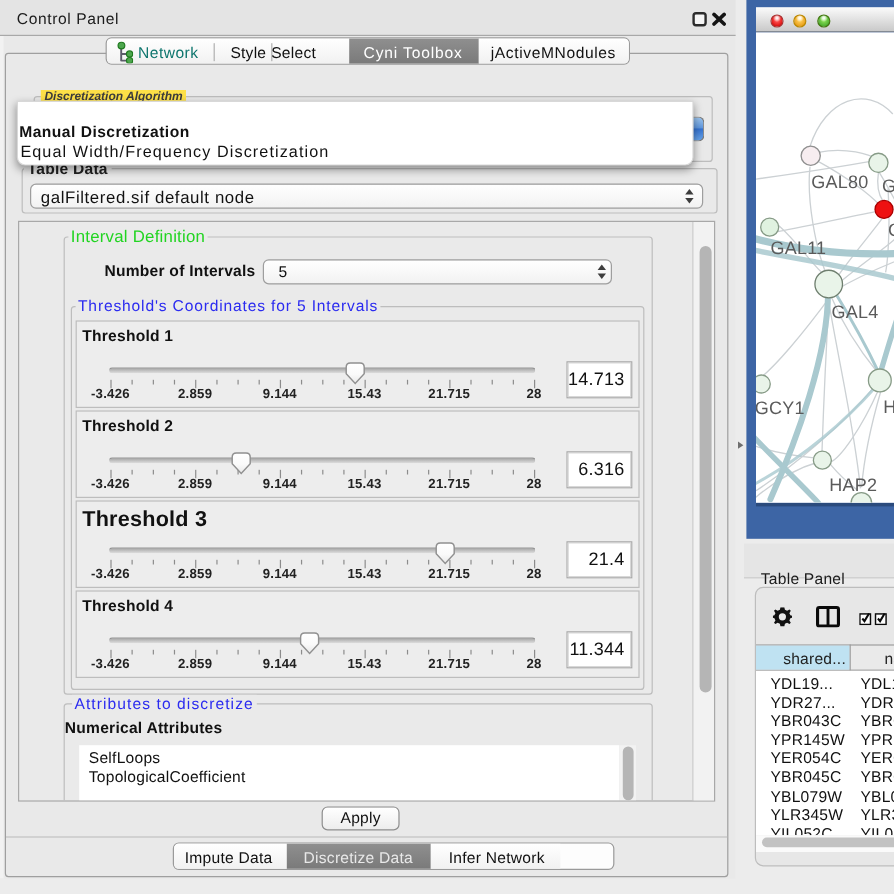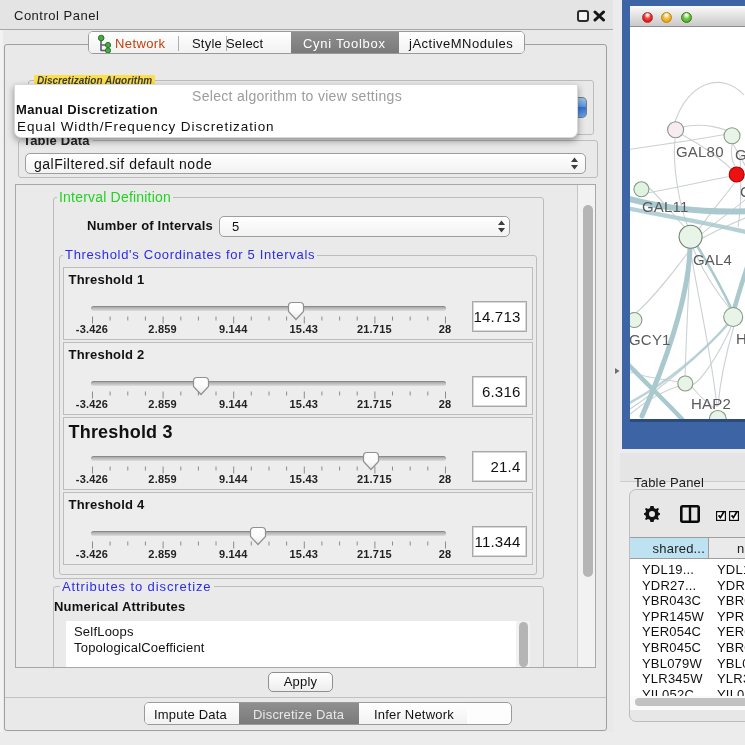--- a/index.html
+++ b/index.html
@@ -34,21 +34,21 @@
     <div class="abs" style="left:202px;top:0;width:108px;height:23px;background:linear-gradient(#8f8f8f,#787878);"></div>
     <div class="abs" style="left:310px;top:0;width:127px;height:23px;background:linear-gradient(#ffffff,#f0f0f0);"></div>
     <div class="abs" style="left:89px;top:4px;width:1px;height:15px;background:#b0b0b0;"></div>
     <div class="abs" style="left:137px;top:4px;width:1px;height:15px;background:#b0b0b0;"></div>
     <svg class="abs" style="left:8px;top:2px" width="14" height="19">
       <path d="M4,6 L4,17 M4,11 L10,11 M4,16.5 L10,16.5" fill="none" stroke="#5c5c6a" stroke-width="1.6"></path>
       <circle cx="4.2" cy="4" r="2.8" fill="#4da64d" stroke="#1f7a1f" stroke-width="1"></circle>
       <circle cx="11" cy="11" r="2.6" fill="#4da64d" stroke="#1f7a1f" stroke-width="1"></circle>
       <circle cx="11" cy="16.5" r="2.6" fill="#4da64d" stroke="#1f7a1f" stroke-width="1"></circle>
     </svg>
-    <div class="abs" style="left:26px;top:4px;color:#c2410c;letter-spacing:0.4px;">Network</div>
+    <div class="abs" style="left:26px;top:4px;color:#0f766e;letter-spacing:0.4px;">Network</div>
     <div class="abs" style="left:103px;top:4px;color:#111;">Style</div>
     <div class="abs" style="left:137px;top:4px;color:#111;">Select</div>
     <div class="abs" style="left:214px;top:4px;color:#fff;letter-spacing:0.7px;">Cyni Toolbox</div>
     <div class="abs" style="left:320px;top:4px;color:#111;letter-spacing:0.5px;text-align:right;">jActiveMNodules</div>
   </div>
 
   <div class="abs" style="left:28px;top:80px;width:566px;height:55px;border:1px solid #bdbdbd;border-radius:3px;"></div>
   <div class="abs" style="left:34px;top:75px;background:#fde047;padding:0 3px;font-size:10px;font-weight:bold;color:#3c3c3c;letter-spacing:0;font-style:italic;">Discretization Algorithm</div>
 
   <div class="abs" style="left:572px;top:97px;width:15px;height:21px;border-radius:0 5px 5px 0;background:linear-gradient(#9cc5ee,#5f96dd 45%,#3572cf 50%,#66a3ea);border:1px solid #7a7a7a;border-left:none;"></div>
@@ -284,21 +284,20 @@
     <div class="abs" style="left:9px;top:4px;color:#111;">Impute Data</div>
     <div class="abs" style="left:108px;top:4px;color:#e8e8e8;">Discretize Data</div>
     <div class="abs" style="left:229px;top:4px;color:#111;">Infer Network</div>
   </div>
 
   <svg class="abs" style="left:614px;top:367px" width="6" height="8">
       <path d="M1,1 L1,7 L5.5,4 Z" fill="#6f6f6f"></path>
     </svg>
 
   <div class="abs" id="popup" style="left:14px;top:84px;width:564px;height:54px;background:#ffffff;border:1px solid #d8d8d8;border-radius:0 0 7px 7px;box-shadow:0 3px 7px rgba(0,0,0,0.38);">
-    <div class="abs" style="left:0;top:3px;width:564px;text-align:center;font-size:14px;color:#9c9c9c;letter-spacing:0.3px;">Select algorithm to view settings</div>
     <div class="abs" style="left:1px;top:17px;font-size:13px;font-weight:bold;color:#111;letter-spacing:0.4px;">Manual Discretization</div>
     <div class="abs" style="left:2px;top:34px;font-size:13.5px;color:#111;letter-spacing:0.9px;">Equal Width/Frequency Discretization</div>
   </div>
 
   <div class="abs" id="netwin" style="left:622px;top:0;width:123px;height:449px;background:#3d65a5;"></div>
   <div class="abs" style="left:630px;top:419px;width:115px;height:3px;background:#2b4b7d;"></div>
   <div class="abs" style="left:630px;top:6px;width:115px;height:21px;background:linear-gradient(#fbfbfb,#c9c9c9);border-bottom:1px solid #8e8e8e;"></div>
   <div class="abs" style="left:641.5px;top:11.5px;width:11px;height:11px;border-radius:50%;background:radial-gradient(circle at 50% 22%, rgba(255,255,255,.9) 0 10%, rgba(255,255,255,0) 40%), radial-gradient(circle at 50% 40%, #f55 15%, #e01414 70%, #a00);border:0.5px solid #a33;"></div>
   <div class="abs" style="left:661px;top:11.5px;width:11px;height:11px;border-radius:50%;background:radial-gradient(circle at 50% 22%, rgba(255,255,255,.9) 0 10%, rgba(255,255,255,0) 40%), radial-gradient(circle at 50% 40%, #fc5 15%, #eaa21e 70%, #b67300);border:0.5px solid #b80;"></div>
   <div class="abs" style="left:681px;top:11.5px;width:11px;height:11px;border-radius:50%;background:radial-gradient(circle at 50% 22%, rgba(255,255,255,.9) 0 10%, rgba(255,255,255,0) 40%), radial-gradient(circle at 50% 40%, #8d5 15%, #50b132 70%, #337d18);border:0.5px solid #471;"></div>

